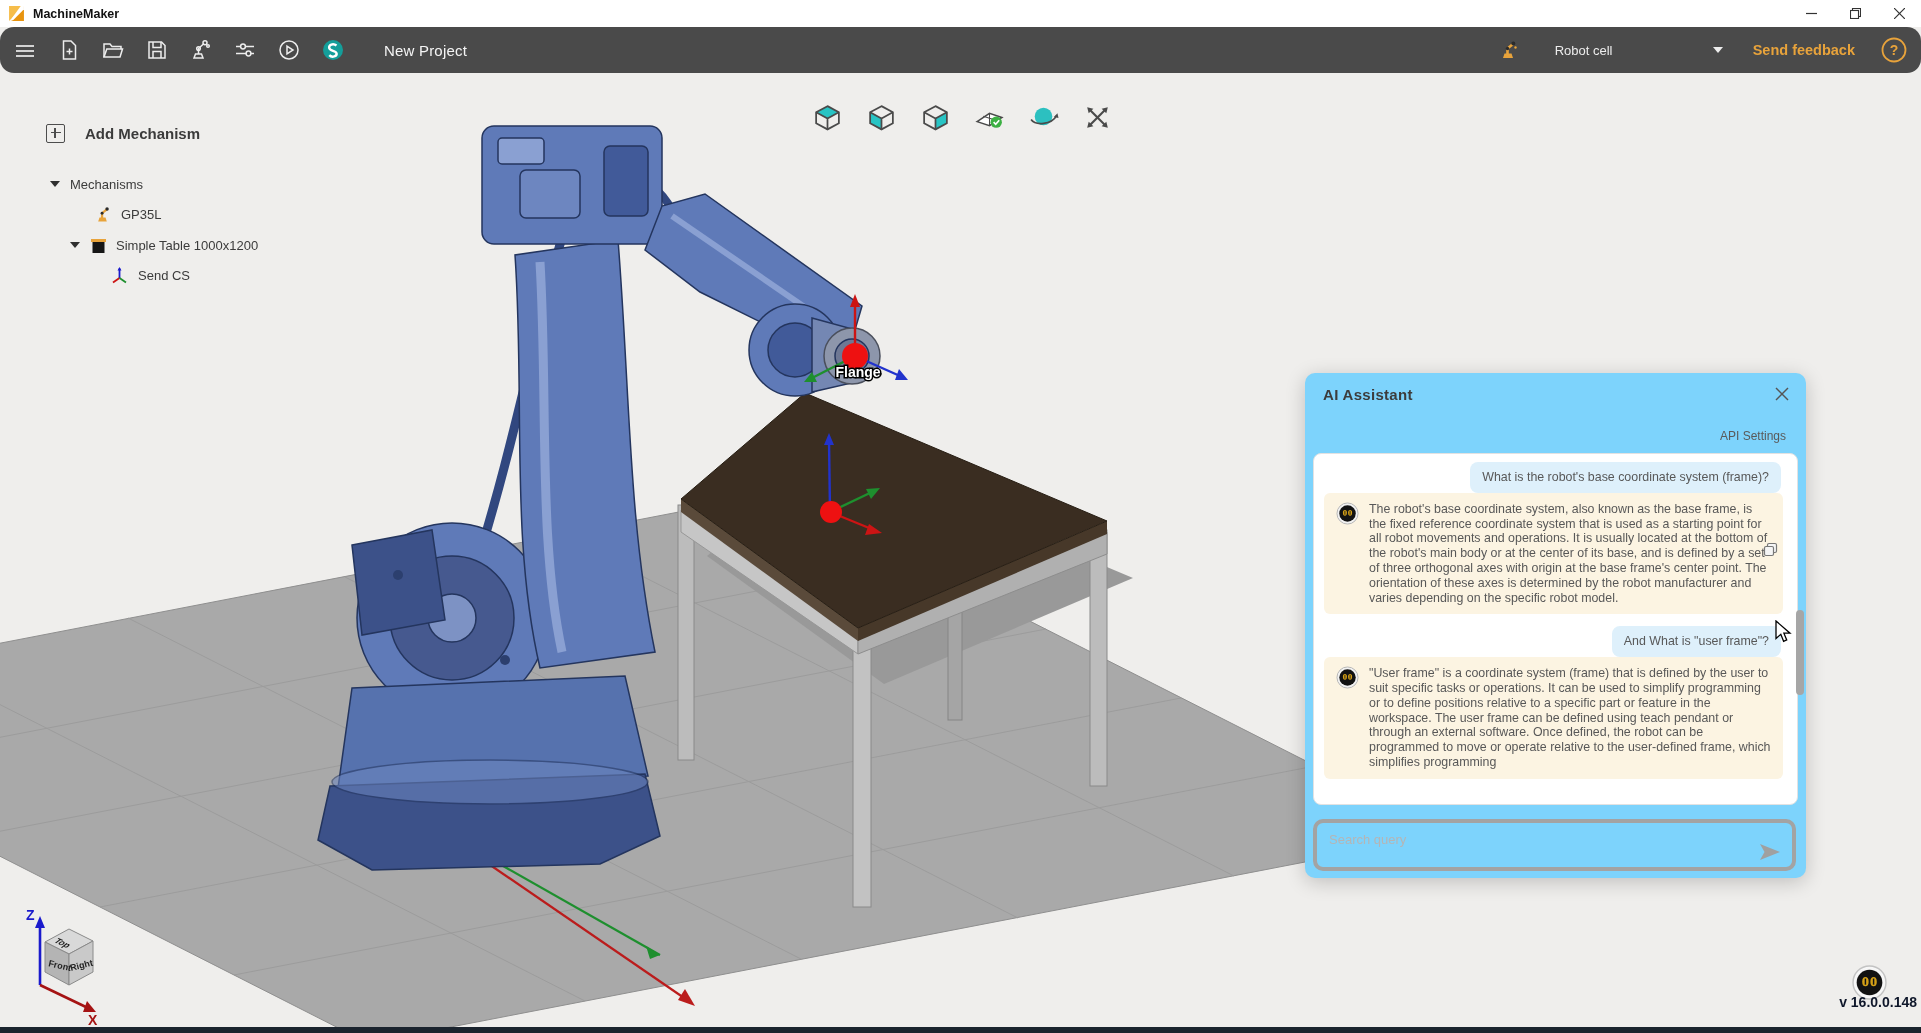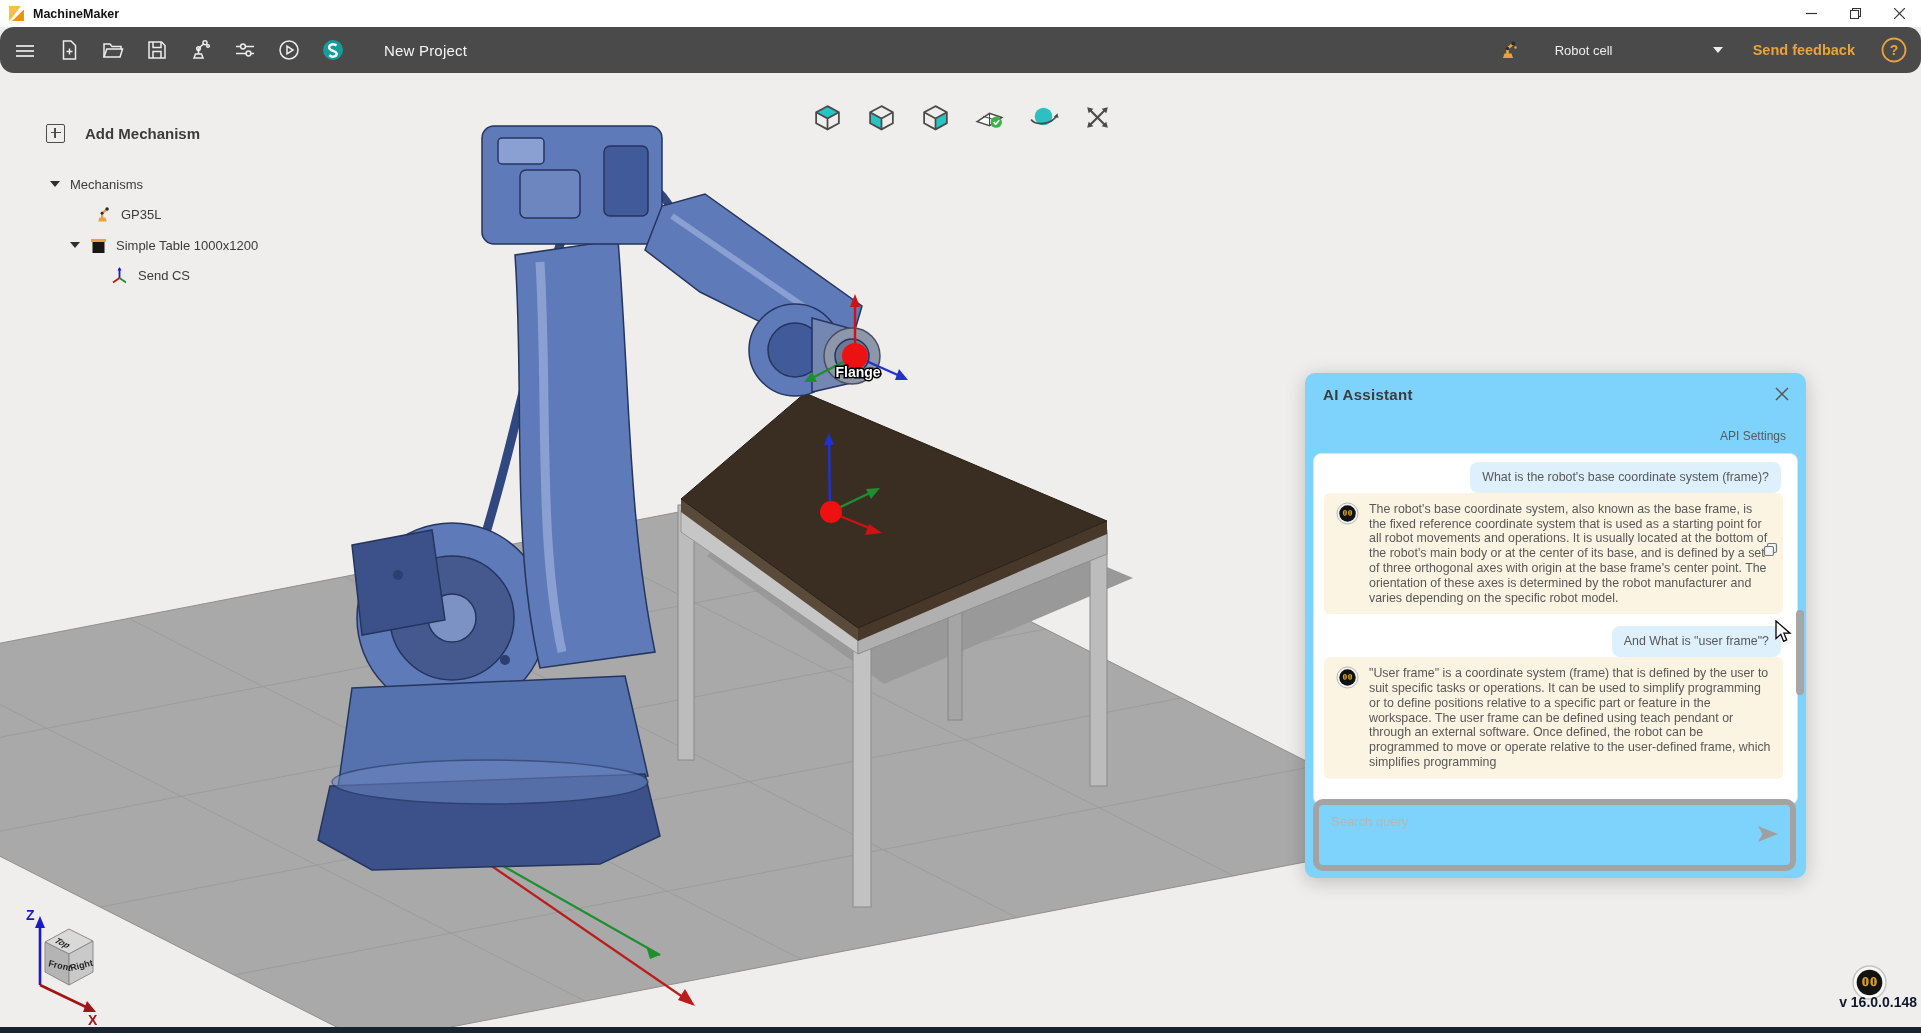--- a/index.html
+++ b/index.html
@@ -53,21 +53,21 @@
   .api-settings{position:absolute;right:20px;top:56px;font-size:12px;font-weight:400;color:#5a5a5a;text-align:right;}
   .chat{position:absolute;left:8px;right:8px;top:80px;height:352px;border:1px solid #e2e2e2;
         border-radius:8px;overflow:hidden;padding:8px 10px;box-sizing:border-box;background:#fff;}
   .bubble-user{margin:0 6px 0 auto;width:max-content;max-width:400px;background:#def0fb;color:#585858;
                font-size:12.4px;line-height:14.8px;padding:8px 12px;border-radius:8px;}
   .bubble-ai{display:flex;gap:10px;background:#fcf4e2;border-radius:6px;padding:9px 12px;
              margin:0 4px 12px 0;}
   .bubble-ai .txt{font-size:12.4px;line-height:14.8px;color:#585858;width:412px;}
   .copy-icon{position:absolute;right:28px;top:169px;}
   .chat-scrollbar{position:absolute;right:2px;top:237px;width:8px;height:85px;background:#a6a6a6;border-radius:4px;}
-  .ai-input{position:absolute;left:8px;right:10px;bottom:7px;height:72px;border:6px solid #a3a3a3;
+  .ai-input{position:absolute;left:8px;right:10px;bottom:7px;height:52px;border:4px solid #a3a3a3;
             border-radius:10px;box-sizing:border-box;}
   .ai-input textarea{position:absolute;inset:0;border:none;outline:none;resize:none;background:transparent;
             font-family:"Liberation Sans",sans-serif;font-size:13px;color:#555;padding:9px 40px 9px 12px;}
   .ai-input textarea::placeholder{color:#b5b5b5;}
   .send-icon{position:absolute;right:10px;top:19px;}
   
   .ai-badge{position:absolute;left:1852px;top:965px;width:35px;height:35px;z-index:3;}
   .version{position:absolute;right:4px;top:994px;font-size:14px;font-weight:600;color:#0f172a;z-index:3;}
   .bottom-strip{position:absolute;left:0;bottom:0;width:100%;height:6px;background:#1b242e;z-index:7;}
   .cursor{position:absolute;left:1774px;top:620px;z-index:9;}

